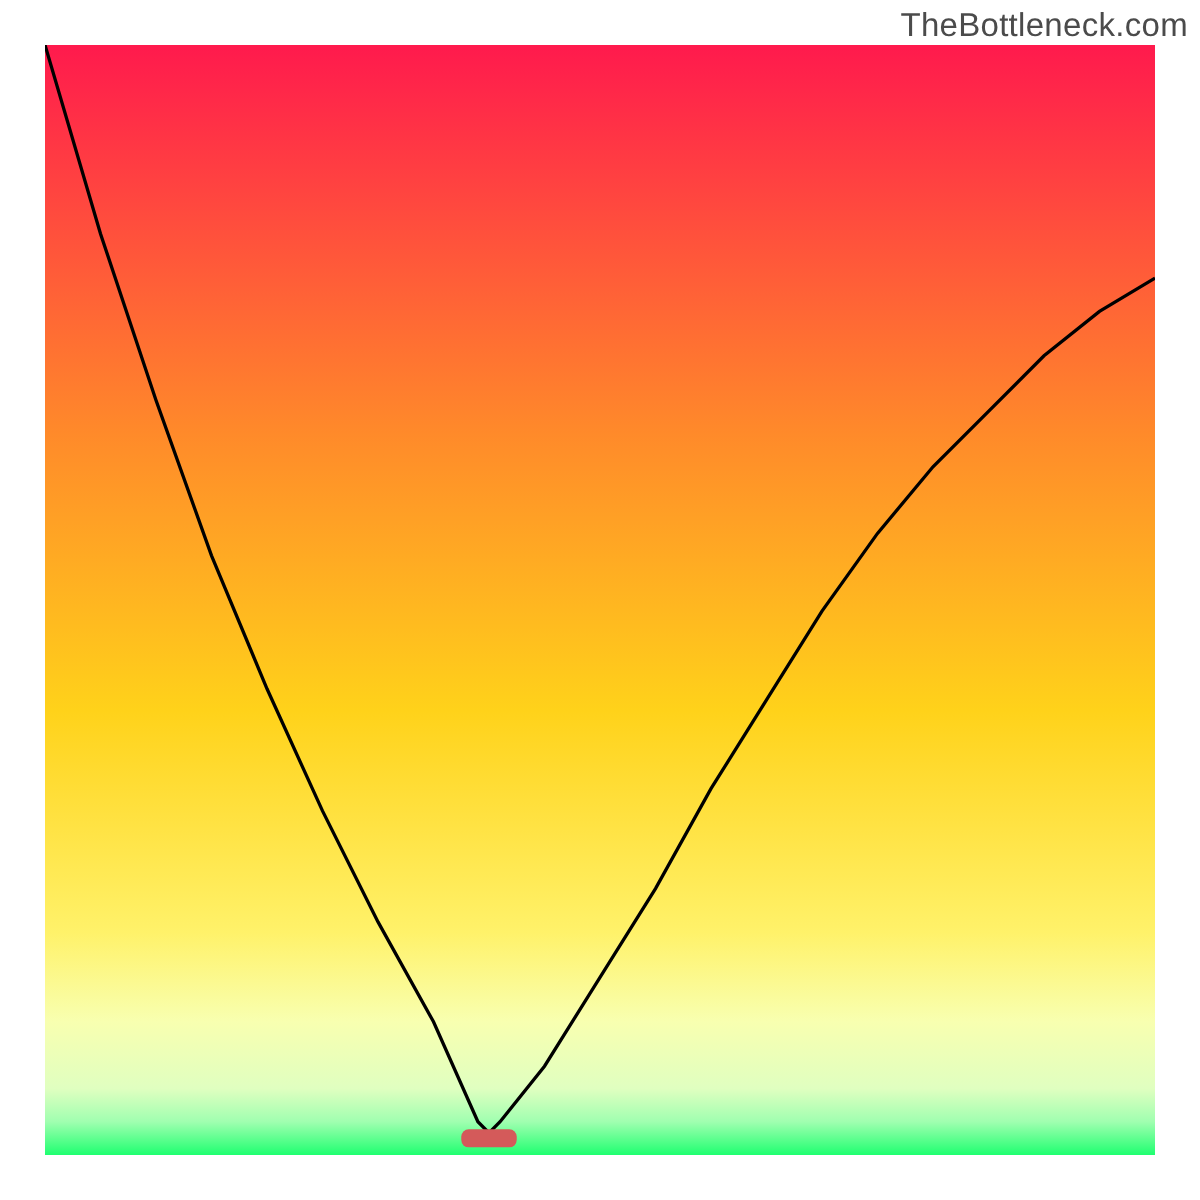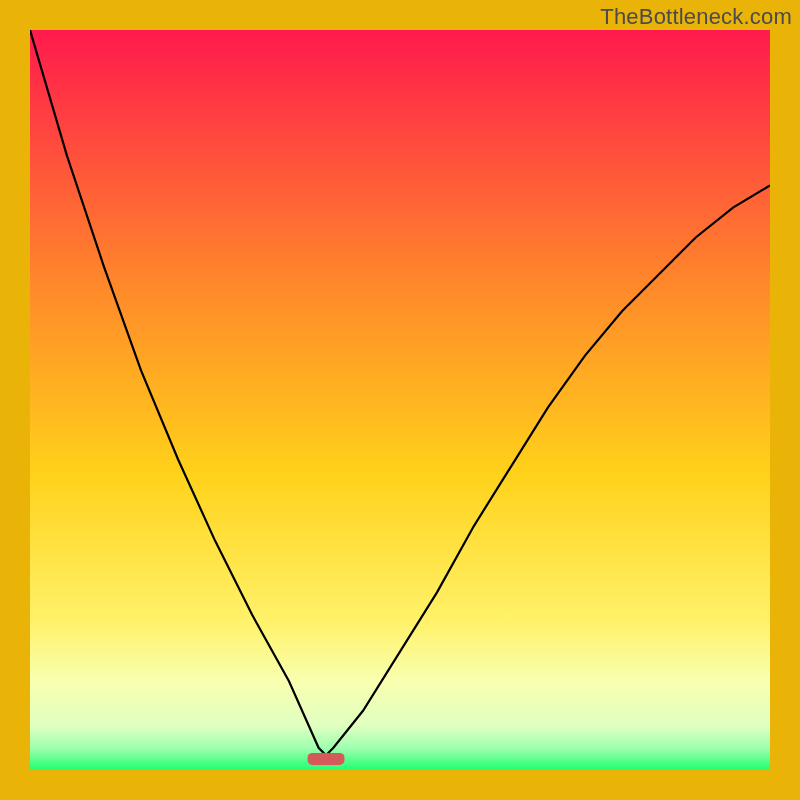--- a/index.html
+++ b/index.html
@@ -8,21 +8,21 @@
     width: 800px;
     height: 800px;
     overflow: hidden;
     background: #000;
     font-family: Arial, Helvetica, sans-serif;
   }
   .frame {
     position: absolute;
     left: 0; top: 0;
     width: 800px; height: 800px;
-    background: #eab308;
+    background: #ffffff;
   }
   .plot {
     position: absolute;
     left: 30px;
     top: 30px;
     width: 740px;
     height: 740px;
     overflow: hidden;
   }
   .watermark {

